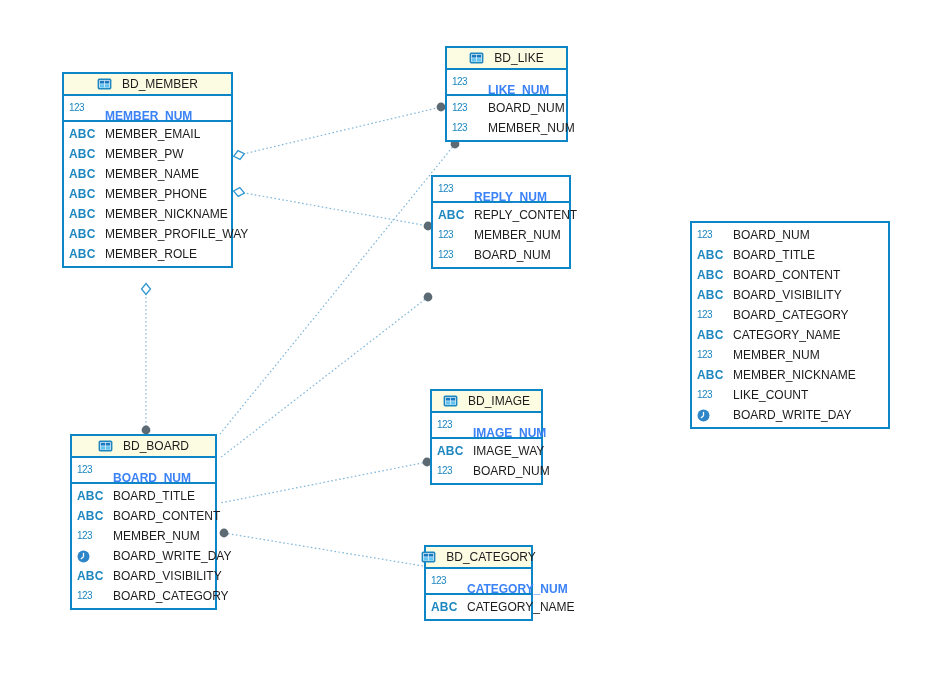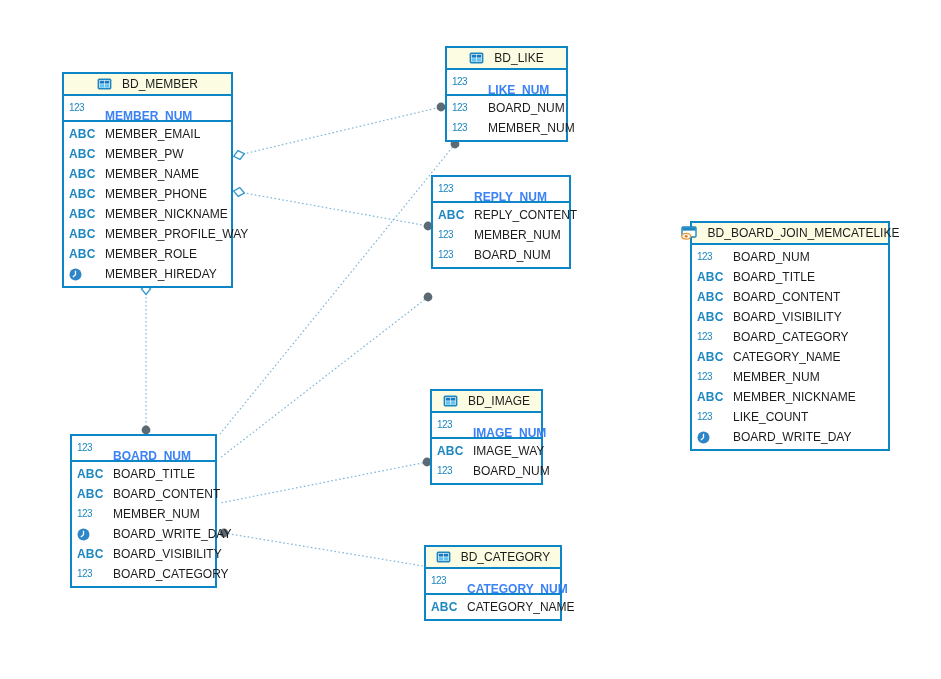--- a/index.html
+++ b/index.html
@@ -114,30 +114,20 @@
           <span class="col-label">MEMBER_NICKNAME</span>
         </div>
         <div class="col-row">
           <span class="type-badge text-badge">ABC</span>
           <span class="col-label">MEMBER_PROFILE_WAY</span>
         </div>
         <div class="col-row">
           <span class="type-badge text-badge">ABC</span>
           <span class="col-label">MEMBER_ROLE</span>
         </div>
-        <div class="col-row">
-          <span class="type-badge icon-badge">
-            <svg width="13" height="13" viewBox="0 0 13 13">
-              <circle cx="6.5" cy="6.5" r="6" fill="#2e86c8"></circle>
-              <line x1="6.5" y1="6.8" x2="6.5" y2="2.8" stroke="#ffffff" stroke-width="1.3"></line>
-              <line x1="6.5" y1="6.8" x2="3.9" y2="9" stroke="#ffffff" stroke-width="1.3"></line>
-            </svg>
-          </span>
-          <span class="col-label">MEMBER_HIREDAY</span>
-        </div>
       </div>
     </div>
     <div class="entity" style="left: 445px; top: 46px; width: 123px;">
       <div class="entity-header">
         <span class="hdr-icon">
           <svg width="15" height="12" viewBox="0 0 15 12">
             <rect x="0.6" y="0.6" width="13.8" height="10.8" rx="1.6" fill="#1e87c0"></rect>
             <rect x="2.2" y="2.2" width="10.6" height="7.6" fill="#ffffff"></rect>
             <rect x="2.8" y="2.8" width="4.4" height="2.8" fill="#1779c0"></rect>
             <rect x="7.8" y="2.8" width="4.4" height="2.8" fill="#1779c0"></rect>
@@ -180,31 +170,20 @@
           <span class="type-badge num-badge">123</span>
           <span class="col-label">MEMBER_NUM</span>
         </div>
         <div class="col-row">
           <span class="type-badge num-badge">123</span>
           <span class="col-label">BOARD_NUM</span>
         </div>
       </div>
     </div>
     <div class="entity" style="left: 690px; top: 221px; width: 200px;">
-      <div class="entity-header">
-        <span class="hdr-icon">
-          <svg width="17" height="14" viewBox="0 0 17 14">
-            <rect x="1" y="1" width="14" height="10" rx="1" fill="#ffffff" stroke="#1e87c0" stroke-width="1.4"></rect>
-            <rect x="1.4" y="1.4" width="13.2" height="3.2" fill="#1e87c0"></rect>
-            <ellipse cx="5.2" cy="10.3" rx="4.4" ry="2.9" fill="#fff7ea" stroke="#e39a3b" stroke-width="1.2"></ellipse>
-            <circle cx="5.2" cy="10.3" r="1.4" fill="#d97e2a"></circle>
-          </svg>
-        </span>
-        <span>BD_BOARD_JOIN_MEMCATELIKE</span>
-      </div>
       <div class="section body">
         <div class="col-row">
           <span class="type-badge num-badge">123</span>
           <span class="col-label">BOARD_NUM</span>
         </div>
         <div class="col-row">
           <span class="type-badge text-badge">ABC</span>
           <span class="col-label">BOARD_TITLE</span>
         </div>
         <div class="col-row">
@@ -272,20 +251,33 @@
           <span class="type-badge text-badge">ABC</span>
           <span class="col-label">IMAGE_WAY</span>
         </div>
         <div class="col-row">
           <span class="type-badge num-badge">123</span>
           <span class="col-label">BOARD_NUM</span>
         </div>
       </div>
     </div>
     <div class="entity" style="left: 70px; top: 434px; width: 147px;">
+      <div class="entity-header">
+        <span class="hdr-icon">
+          <svg width="15" height="12" viewBox="0 0 15 12">
+            <rect x="0.6" y="0.6" width="13.8" height="10.8" rx="1.6" fill="#1e87c0"></rect>
+            <rect x="2.2" y="2.2" width="10.6" height="7.6" fill="#ffffff"></rect>
+            <rect x="2.8" y="2.8" width="4.4" height="2.8" fill="#1779c0"></rect>
+            <rect x="7.8" y="2.8" width="4.4" height="2.8" fill="#1779c0"></rect>
+            <rect x="2.8" y="6.2" width="4.4" height="3.4" fill="#62c2f0"></rect>
+            <rect x="7.8" y="6.2" width="4.4" height="3.4" fill="#62c2f0"></rect>
+          </svg>
+        </span>
+        <span>BD_BOARD</span>
+      </div>
       <div class="section pk">
         <div class="col-row pk">
           <span class="type-badge num-badge">123</span>
           <span class="col-label">BOARD_NUM</span>
         </div>
       </div>
       <div class="section body">
         <div class="col-row">
           <span class="type-badge text-badge">ABC</span>
           <span class="col-label">BOARD_TITLE</span>
@@ -311,21 +303,21 @@
         <div class="col-row">
           <span class="type-badge text-badge">ABC</span>
           <span class="col-label">BOARD_VISIBILITY</span>
         </div>
         <div class="col-row">
           <span class="type-badge num-badge">123</span>
           <span class="col-label">BOARD_CATEGORY</span>
         </div>
       </div>
     </div>
-    <div class="entity" style="left: 424px; top: 545px; width: 138px;">
+    <div class="entity" style="left: 424px; top: 545px; width: 109px;">
       <div class="entity-header">
         <span class="hdr-icon">
           <svg width="15" height="12" viewBox="0 0 15 12">
             <rect x="0.6" y="0.6" width="13.8" height="10.8" rx="1.6" fill="#1e87c0"></rect>
             <rect x="2.2" y="2.2" width="10.6" height="7.6" fill="#ffffff"></rect>
             <rect x="2.8" y="2.8" width="4.4" height="2.8" fill="#1779c0"></rect>
             <rect x="7.8" y="2.8" width="4.4" height="2.8" fill="#1779c0"></rect>
             <rect x="2.8" y="6.2" width="4.4" height="3.4" fill="#62c2f0"></rect>
             <rect x="7.8" y="6.2" width="4.4" height="3.4" fill="#62c2f0"></rect>
           </svg>

